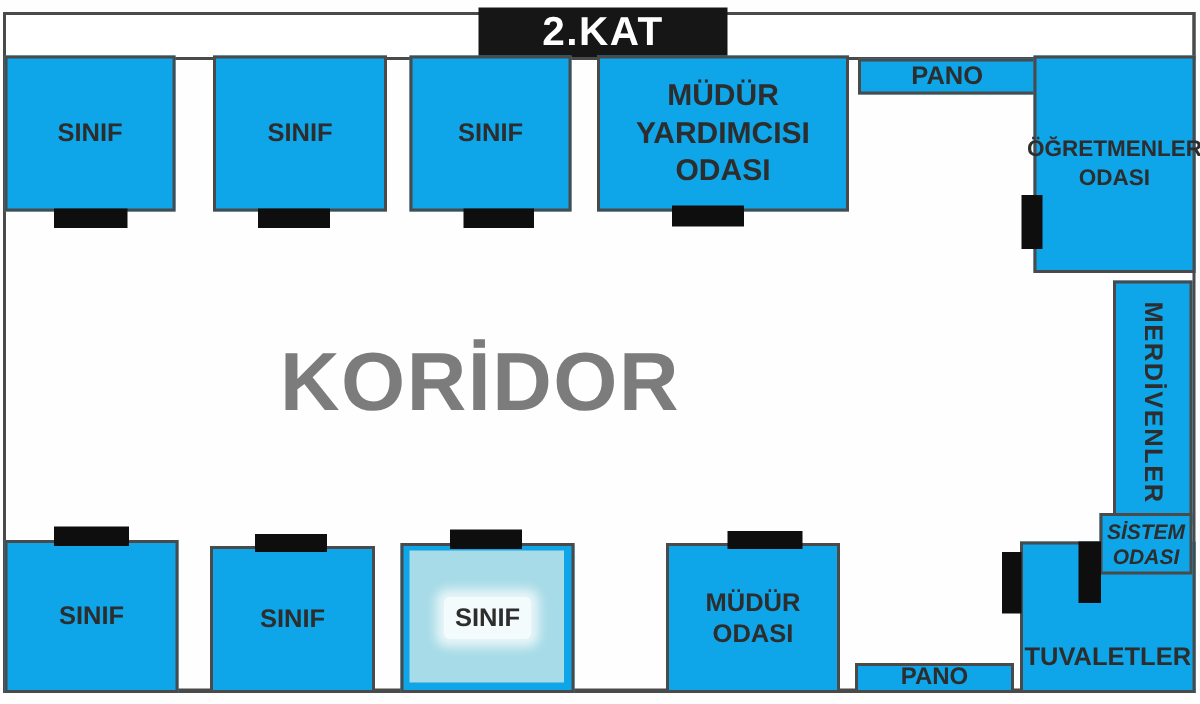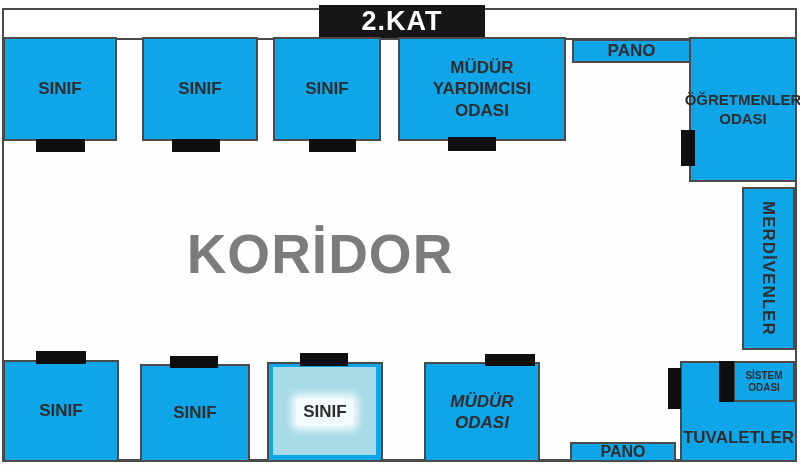--- a/index.html
+++ b/index.html
@@ -19,33 +19,33 @@
         display:flex; align-items:center; justify-content:center;
         font-size:27px; font-weight:600; letter-spacing:1px;}
 
   .room{position:absolute; background:#0ea5e9; border:2px solid var(--wall);
         display:flex; flex-direction:column; align-items:center; justify-content:center;
         text-align:center; color:var(--ink); font-weight:600; font-size:17px; line-height:1.25;}
 
   .r-sinif-t1{left:3px;  top:37px; width:114px; height:104px;}
   .r-sinif-t2{left:142px; top:37px; width:116px; height:104px;}
   .r-sinif-t3{left:273px; top:37px; width:108px; height:104px;}
-  .r-mudur-yard{left:398px; top:37px; width:168px; height:104px; font-size:17px;}
+  .r-mudur-yard{left:398px; top:37px; width:168px; height:104px; font-size:20px;}
   .r-pano-top{left:572px; top:39px; width:119px; height:24px; justify-content:center;}
   .r-ogretmenler{left:689px; top:37px; width:108px; height:145px; font-size:15px;justify-content:center;}
   .r-merdivenler{left:742px; top:187px; width:53px; height:163px;}
   .r-merdivenler .vtext{writing-mode:vertical-rl; text-orientation:mixed;
         font-size:17px; font-weight:600; letter-spacing:1px;}
   .r-sinif-b1{left:3px;  top:360px; width:116px; height:102px;}
   .r-sinif-b2{left:140px; top:364px; width:110px; height:98px;}
   .r-sinif-b3{left:267px; top:362px; width:116px; height:100px;}
-  .r-mudur{left:424px; top:362px; width:116px; height:100px;font-style:italic;}
+  .r-mudur{left:444px; top:362px; width:116px; height:100px;}
   .r-pano-bottom{left:570px; top:442px; width:106px; height:20px; font-size:16px;}
   .r-tuvaletler{left:680px; top:361px; width:117px; height:101px; padding-top:52px;}
-  .r-sistem{left:733px; top:361px; width:62px; height:41px; font-size:10px; line-height:1.2;}
+  .r-sistem{left:733px; top:342px; width:62px; height:41px; font-size:14px; line-height:1.2;font-style:italic;}
 
   .highlight-fill{position:absolute; left:4px; top:3px; right:5px; bottom:5px;
         background:var(--highlight-fill); z-index:0;}
   .label-patch{position:relative; z-index:1; background:rgba(255,255,255,0.88);
         padding:3px 7px; border-radius:3px;
         box-shadow:0 0 7px 5px rgba(255,255,255,0.75);}
 
   .door{position:absolute; background:var(--door); z-index:2;}
   .d-t1{left:36px; top:139px; width:49px; height:13px;}
   .d-t2{left:172px; top:139px; width:48px; height:13px;}

